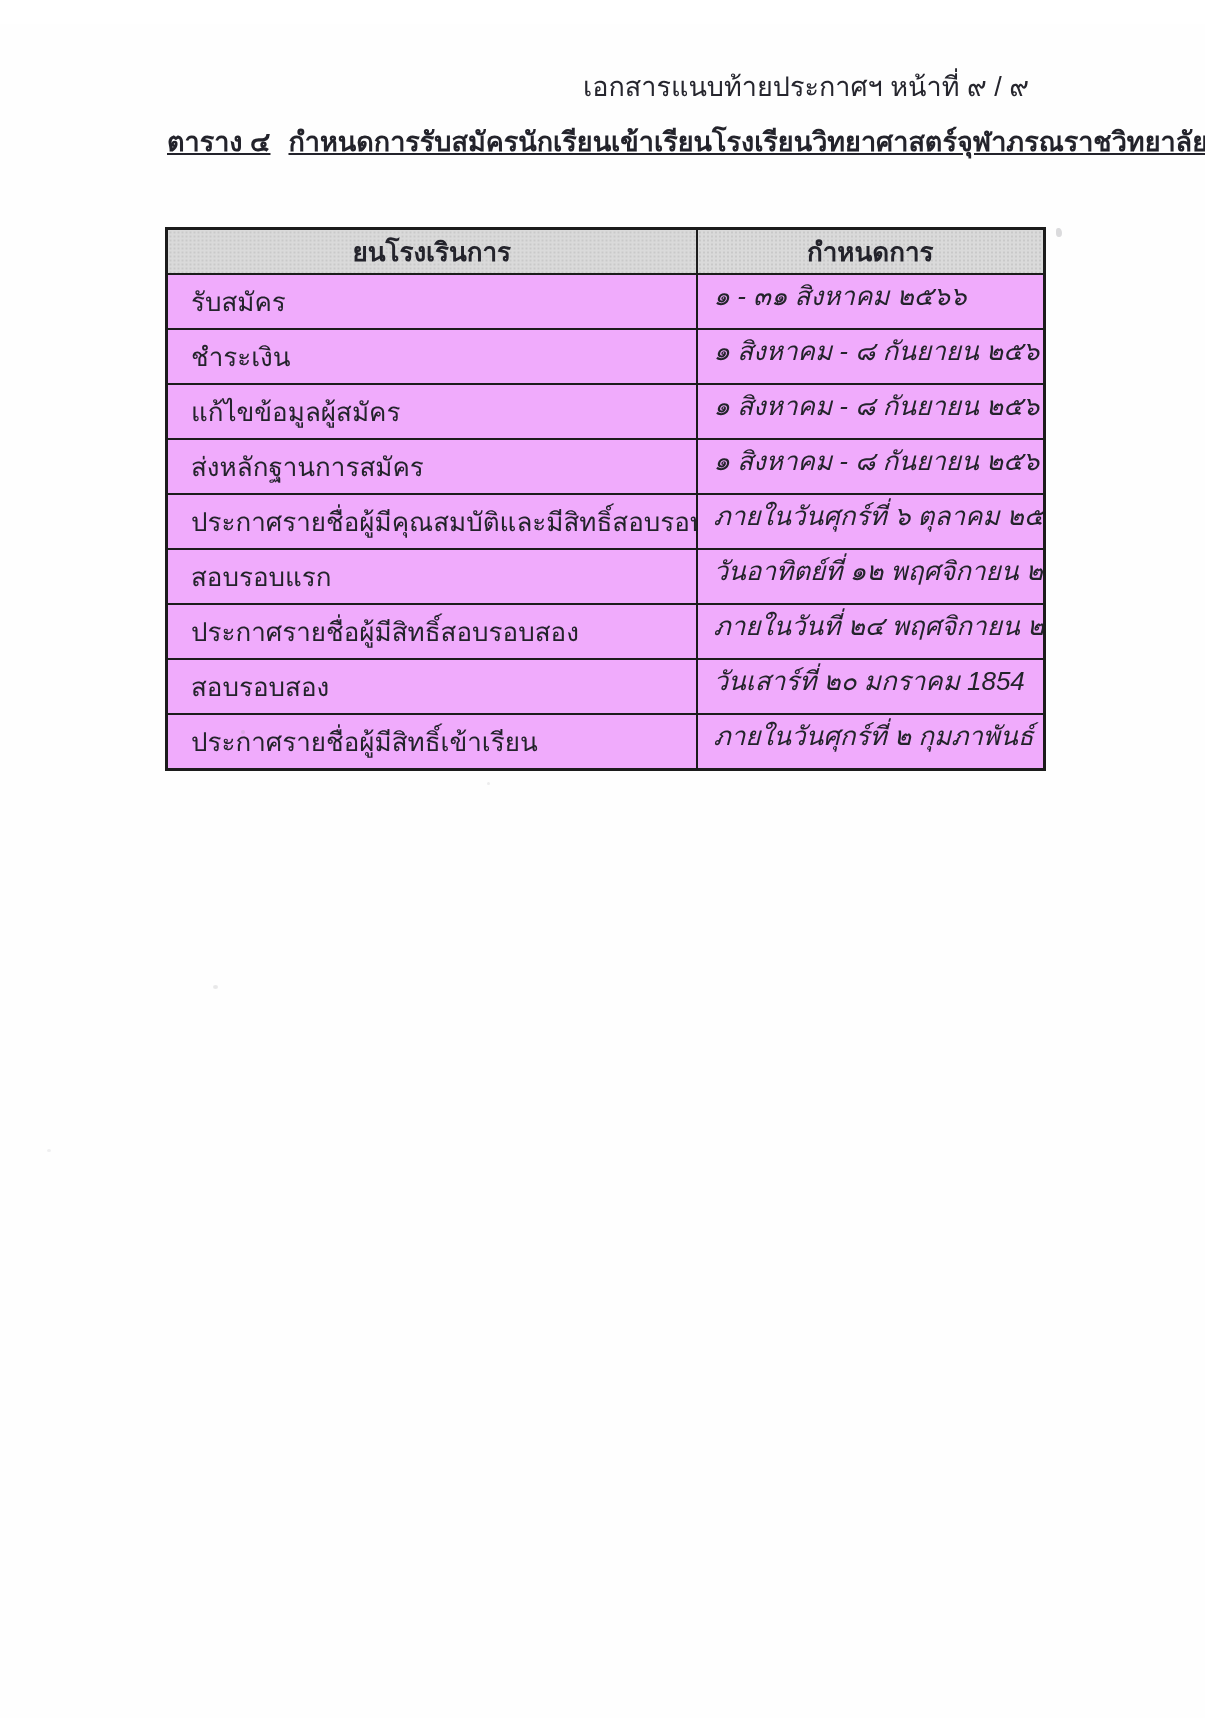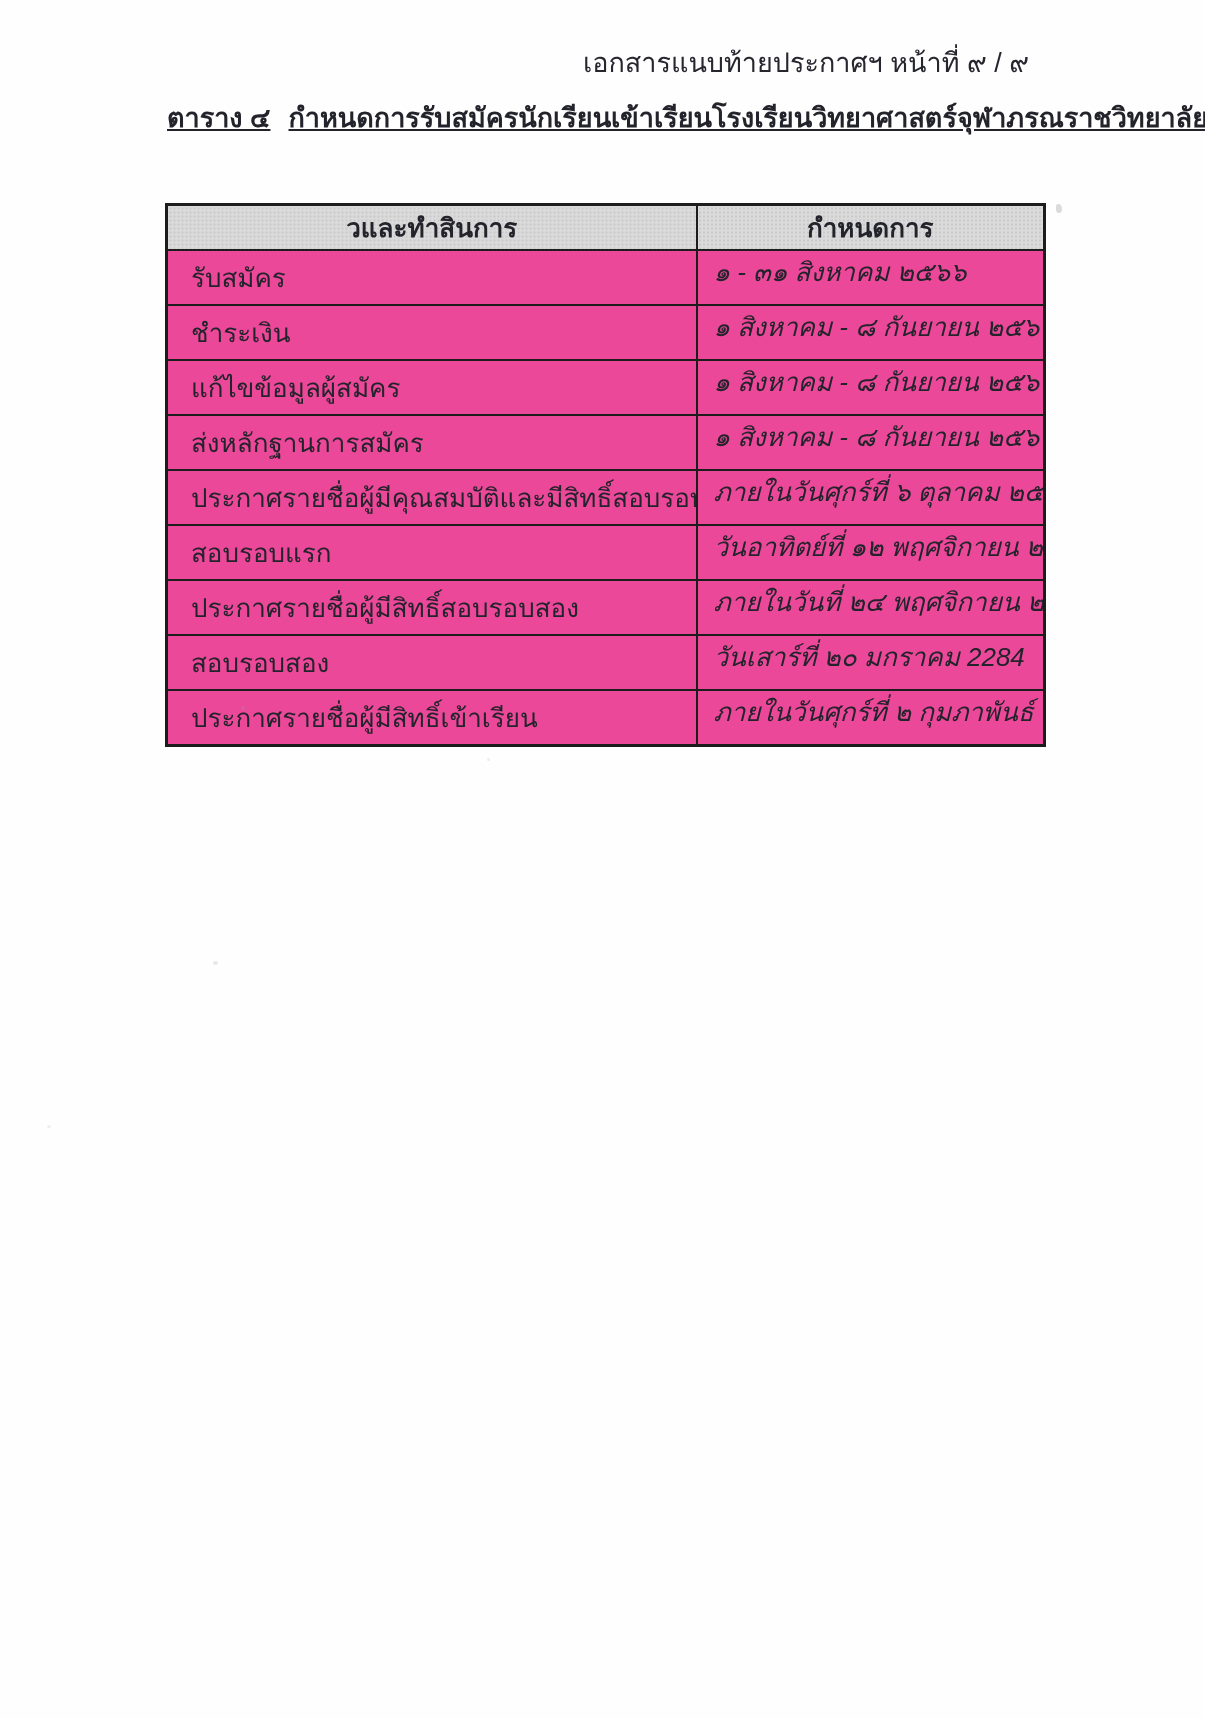--- a/index.html
+++ b/index.html
@@ -12,20 +12,21 @@
     height: 1718px;
     position: relative;
     font-family: "Liberation Sans", "DejaVu Sans", sans-serif;
     color: #26262e;
     overflow: hidden;
   }
   .sheet {
     position: absolute;
     inset: 0;
     background: #fefefe;
+    margin-top: 24px;
   }
   
   .doc-header-note {
     position: absolute;
     top: 44px;
     left: 0;
     right: 176px;
     text-align: right;
     font-size: 27px;
     line-height: 38px;
@@ -75,21 +76,21 @@
     height: 37px;
     font-weight: bold;
     text-align: center;
     background-color: #dadada;
     background-image: radial-gradient(#c9c9c9 1px, rgba(0,0,0,0) 1px);
     background-size: 4px 4px;
   }
   table.schedule td {
     height: 36.3px;
     font-weight: normal;
-    background: #ec4899;
+    background: #f0abfc;
   }
   td.col-activity { padding: 0 8px 0 23px; }
   td.col-schedule { padding: 0 8px 12px 16px; font-style: italic; }
   
   .speck {
     position: absolute;
     border-radius: 50%;
     background: #9a9aa0;
   }
   .speck.s1 { left: 1056px; top: 204px; width: 6px; height: 9px; opacity: .35; border-radius: 40% 60% 50% 50%; }
@@ -112,21 +113,21 @@
   </div>
 
   <div class="schedule-table-wrap">
     <table class="schedule">
       <colgroup>
         <col style="width: 530px">
         <col style="width: 348px">
       </colgroup>
       <thead>
         <tr>
-          <th>วและทำสินการ</th>
+          <th>ยนโรงเรินการ</th>
           <th>กำหนดการ</th>
         </tr>
       </thead>
       <tbody>
         <tr>
           <td class="col-activity">รับสมัคร</td>
           <td class="col-schedule">๑ - ๓๑ สิงหาคม ๒๕๖๖</td>
         </tr>
         <tr>
           <td class="col-activity">ชำระเงิน</td>
@@ -147,21 +148,21 @@
         <tr>
           <td class="col-activity">สอบรอบแรก</td>
           <td class="col-schedule">วันอาทิตย์ที่ ๑๒ พฤศจิกายน ๒๕๖๖</td>
         </tr>
         <tr>
           <td class="col-activity">ประกาศรายชื่อผู้มีสิทธิ์สอบรอบสอง</td>
           <td class="col-schedule">ภายในวันที่ ๒๔ พฤศจิกายน ๒๕๖๖</td>
         </tr>
         <tr>
           <td class="col-activity">สอบรอบสอง</td>
-          <td class="col-schedule">วันเสาร์ที่ ๒๐ มกราคม 2284</td>
+          <td class="col-schedule">วันเสาร์ที่ ๒๐ มกราคม 1854</td>
         </tr>
         <tr>
           <td class="col-activity">ประกาศรายชื่อผู้มีสิทธิ์เข้าเรียน</td>
           <td class="col-schedule">ภายในวันศุกร์ที่ ๒ กุมภาพันธ์ ๒๕๖๗</td>
         </tr>
       </tbody>
     </table>
   </div>
 
   <div class="speck s1"></div>

